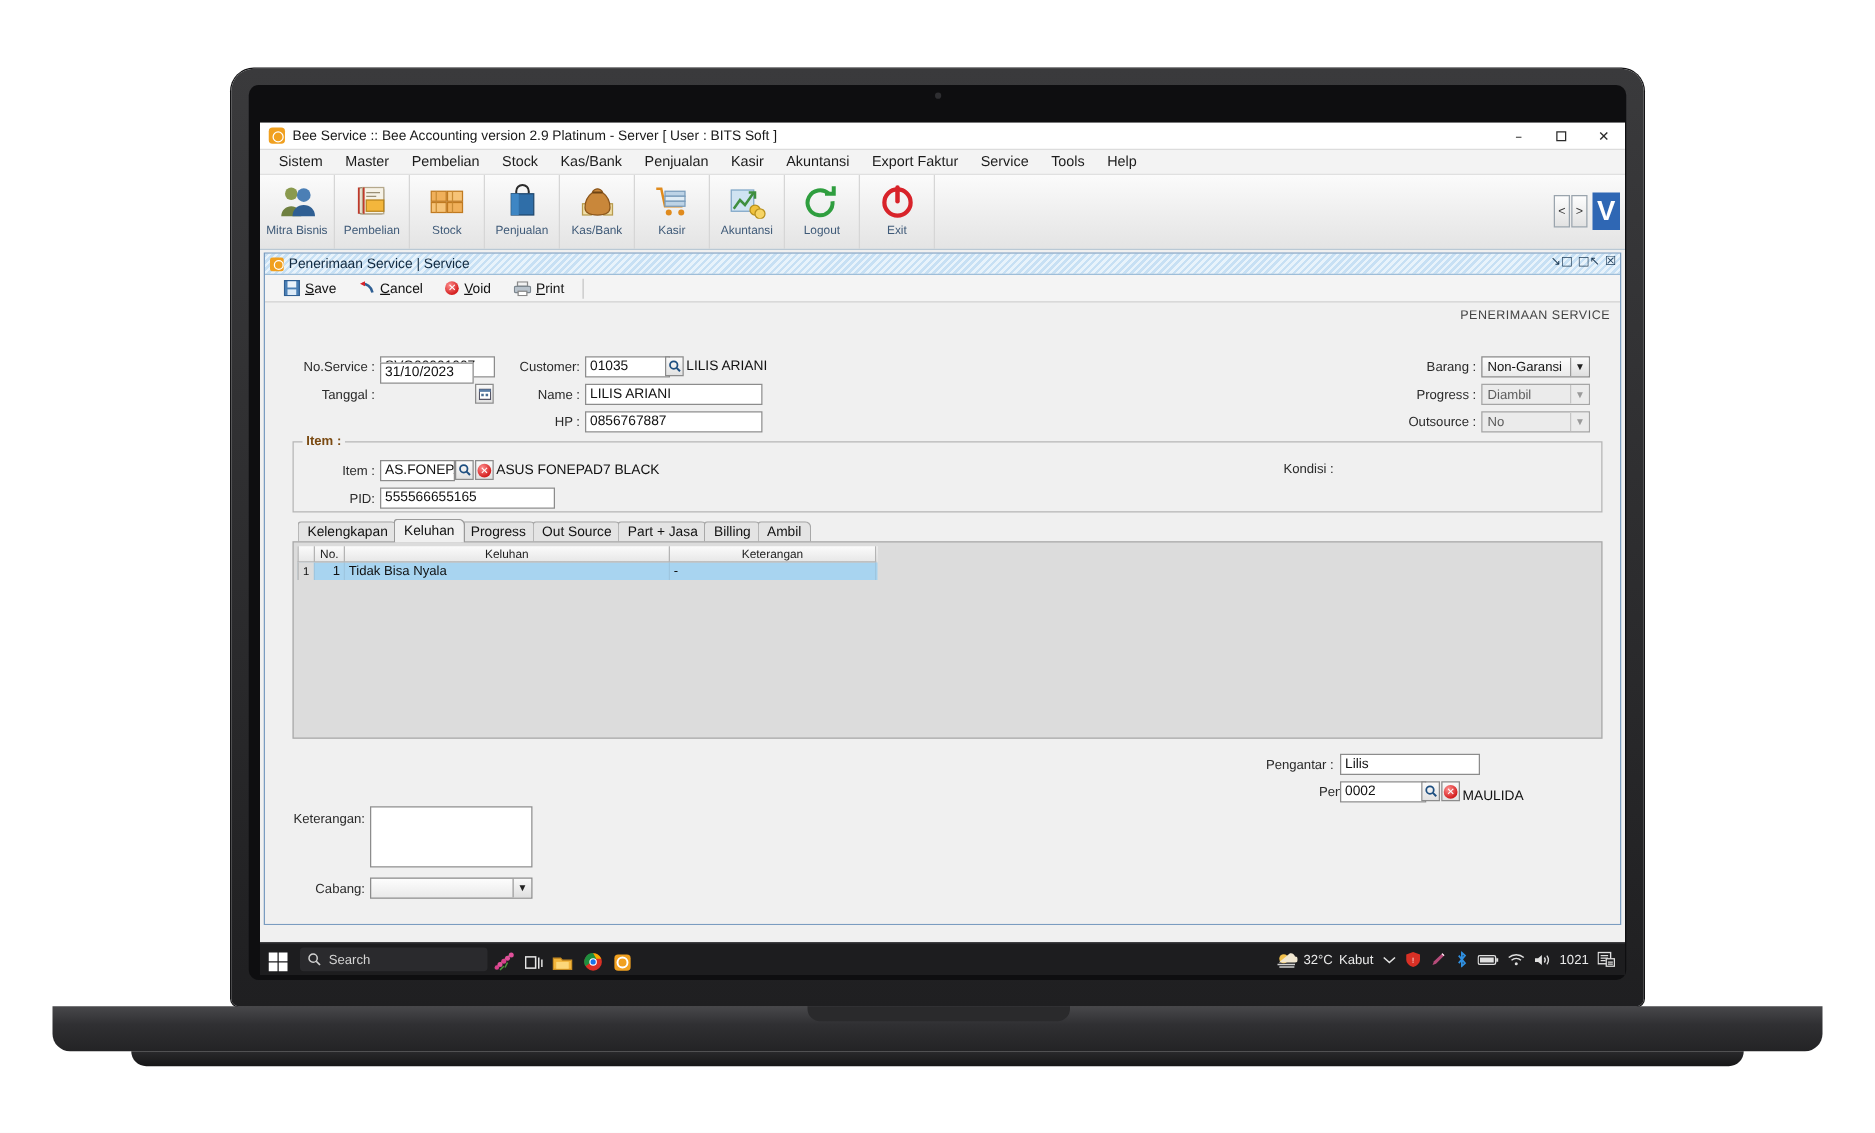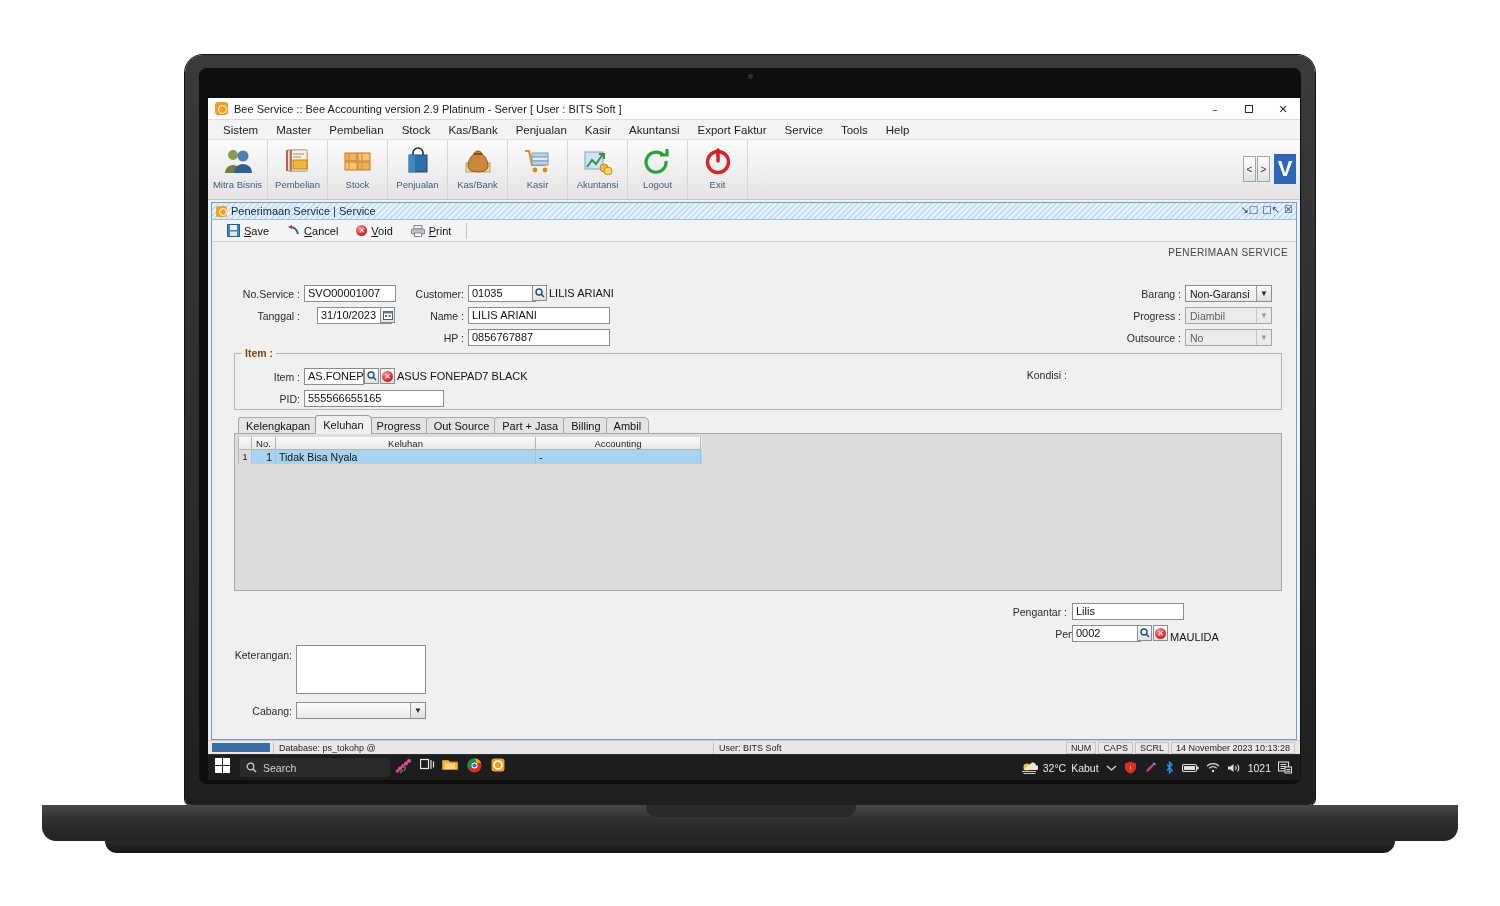--- a/index.html
+++ b/index.html
@@ -250,21 +250,21 @@
   }
   .sb-cell { border: 1px solid #c3c3c3; height: 12px; display: flex; align-items: center; padding: 0 4px; margin-right: 2px; white-space: nowrap; }
   .sb-prog { width: 58px; height: 9px; background: #3b6ea5; margin: 0 3px 0 4px; }
 
   
   .taskbar {
     position: absolute; left: 0; bottom: 0; width: 1092px; height: 26px;
     background: #1d1d1f; display: flex; align-items: center;
     border-top: 1px solid #2d2d30;
   }
-  .tb-left { display: flex; align-items: flex-start; gap: 0px; padding-left: 7px; }
+  .tb-left { display: flex; align-items: flex-end; gap: 0px; padding-left: 7px; }
   .win-logo {
     width: 15px; height: 15px; display: grid; grid-template-columns: 1fr 1fr;
     grid-template-rows: 1fr 1fr; gap: 1.5px; margin-right: 10px;
   }
   .win-logo span { background: #ffffff; }
   .search-pill {
     width: 150px; height: 19px; background: #2a2a2d; border-radius: 3px;
     display: flex; align-items: center; padding-left: 6px; gap: 6px;
     font-size: 10.5px; color: #d3d3d3;
   }
@@ -480,21 +480,21 @@
         </div>
 
         <div class="form-area">
 
           <div class="form-banner">PENERIMAAN SERVICE</div>
 
           <div class="lbl-r" style="position:absolute;left:14px;top:45px;width:74px;">No.Service :</div>
           <div class="txtbox" style="position:absolute;left:92px;top:42px;width:92px;">SVO00001007</div>
 
           <div class="lbl-r" style="position:absolute;left:14px;top:67px;width:74px;">Tanggal :</div>
-          <div class="txtbox" style="position:absolute;left:92px;top:64px;width:75px;margin-left:13px;">31/10/2023</div>
+          <div class="txtbox" style="position:absolute;left:92px;top:47px;width:75px;">31/10/2023</div>
           <div class="ico-btn" style="position:absolute;left:168px;top:64px;">
             <svg width="10" height="10" viewBox="0 0 10 10">
               <rect x="0.5" y="1.5" width="9" height="8" fill="#fff" stroke="#556"></rect>
               <rect x="0.5" y="1.5" width="9" height="2" fill="#5a7fa8"></rect>
               <rect x="2" y="5" width="2" height="2" fill="#4a6d92"></rect>
               <rect x="5.5" y="5" width="2" height="2" fill="#4a6d92"></rect>
             </svg>
           </div>
 
           <div class="lbl-r" style="position:absolute;left:185px;top:45px;width:67px;">Customer:</div>
@@ -577,21 +577,21 @@
               </div>
           </div>
 
           <div class="tabpanel" style="left:22px;top:190px;width:1048px;height:158px;">
 
             <div style="position:absolute;left:3px;top:3px;width:464px;">
               <div class="grid-hdr">
                 <div style="width:14px;border-left:1px solid #b4b4b4;"></div>
                 <div style="width:24px;">No.</div>
                 <div style="width:260px;">Keluhan</div>
-                <div style="width:165px;">Accounting</div>
+                <div style="width:165px;">Keterangan</div>
               </div>
               <div class="grid-row">
                 <div style="width:14px;background:#dcdcdc;border-left:1px solid #b4b4b4;justify-content:center;font-size:9px;">1</div>
                 <div style="width:24px;justify-content:flex-end;">1</div>
                 <div style="width:260px;">Tidak Bisa Nyala</div>
                 <div style="width:165px;">-</div>
               </div>
             </div>
           </div>
 
@@ -616,29 +616,20 @@
 
           <div class="lbl-r" style="position:absolute;left:14px;top:462px;width:66px;">Cabang:</div>
           <div class="combo" style="position:absolute;left:84px;top:459px;width:130px;">
             <span></span>
             <span class="arr">▼</span>
           </div>
 
         </div>
       </div>
 
-      <div class="statusbar">
-        <div class="sb-prog"></div>
-        <div style="flex:0 0 auto;border-left:1px solid #c3c3c3;padding:0 5px;height:12px;display:flex;align-items:center;min-width:440px;">Database: ps_tokohp @</div>
-        <div style="flex:1 1 auto;border-left:1px solid #c3c3c3;padding:0 5px;height:12px;display:flex;align-items:center;">User: BITS Soft</div>
-        <div class="sb-cell">NUM</div>
-        <div class="sb-cell">CAPS</div>
-        <div class="sb-cell">SCRL</div>
-        <div class="sb-cell" style="margin-right:5px;">14 November 2023  10:13:28</div>
-      </div>
 
     </div>
 
     <div class="taskbar">
       <div class="tb-left">
         <div class="win-logo">
           <span></span>
             <span></span>
             <span></span>
             <span></span>

